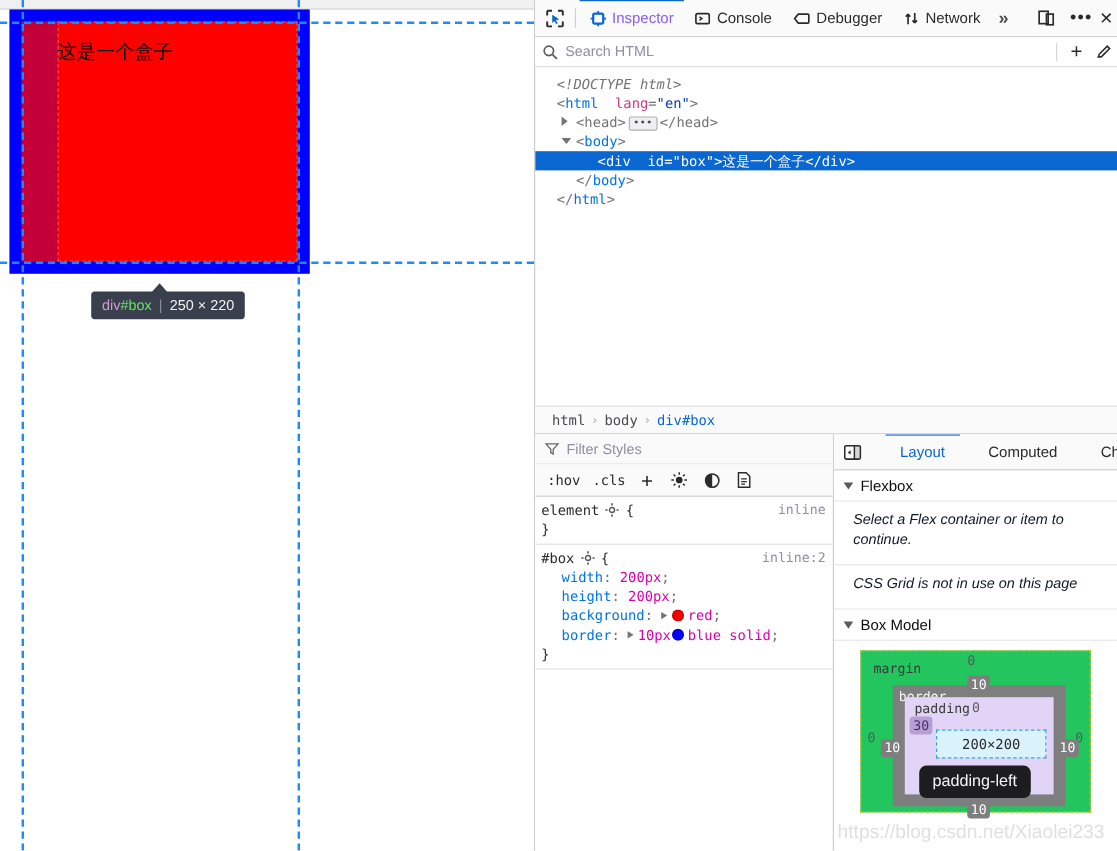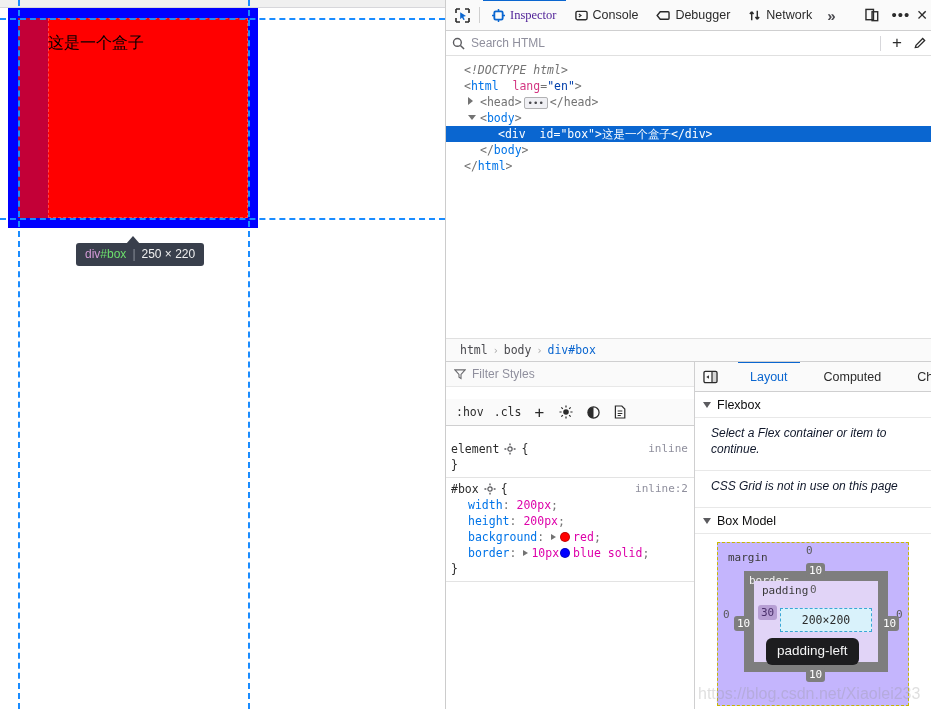--- a/index.html
+++ b/index.html
@@ -132,21 +132,21 @@
   }
   .dt-tab {
     height: 30px;
     display: flex; align-items: center; gap: 5px;
     padding: 0 9px;
     font-size: 12.5px;
     color: #2b2b2b;
     cursor: pointer;
     position: relative;
   }
-  .dt-tab.active { color: #4c1d95; font-family: Liberation Serif, serif; }
+  .dt-tab.active { color: #8b5cf6; }
   .dt-tab.active::before {
     content: ""; position: absolute; left: 0; right: 0; top: -1px;
     height: 2px; background: #0a66d0;
   }
   .dt-tab .lbl { white-space: nowrap; }
   #tb-spacer { flex: 1; }
   .tb-right {
     display: flex; align-items: center;
   }
 
@@ -241,21 +241,20 @@
   #lower {
     height: 347px; min-height: 347px;
     display: flex;
   }
   #rules-pane {
     width: 249px;
     border-right: 1px solid #cfcfd0;
     display: flex; flex-direction: column;
     background: #ffffff;
     overflow: hidden;
-    gap: 12px;
   }
   #filter-row {
     height: 25px; min-height: 25px;
     display: flex; align-items: center;
     padding-left: 8px;
     border-bottom: 1px solid #e8e8e8;
     background: #fafafa;
   }
   #filter-text { color: #8f8f9d; font-size: 12px; padding-left: 6px; }
   #rules-tools {
@@ -367,22 +366,22 @@
 
   
   #boxmodel-wrap {
     position: relative;
     flex: 1;
     overflow: hidden;
   }
   #bm-margin {
     position: absolute;
     left: 22px; top: 8px;
-    width: 192px; height: 164px;
-    background: #c4b5fd;
+    width: 192px; height: 135px;
+    background: #22c55e;
     border: 1px dashed #c7b800;
   }
   .bm-label {
     position: absolute;
     font-family: "DejaVu Sans Mono", monospace;
     font-size: 11px;
     color: #3a3a3a;
   }
   #lbl-margin { left: 10px; top: 8px; }
   #bm-border {
@@ -777,21 +776,21 @@
             <span class="bm-num" style="left:178px; top:65px;">0</span>
 
             <div id="bm-border">
               <span class="bm-label" id="lbl-border">border</span>
 
               <div id="bm-padding">
                 <span class="bm-label" id="lbl-padding">padding</span>
 
                 <span class="bm-pad-num" style="left:56px; top:2px;">0</span>
                 <span class="bm-pad-num" style="left:56px; top:62px;">0</span>
-                <span class="bm-chip pad" style="left:4px; top:24px;">30</span>
+                <span class="bm-chip pad" style="left:4px; top:16px;">30</span>
                 <span class="bm-pad-num" style="left:110px; top:26px;">0</span>
 
                 <div id="bm-content">
                   <span>200×200</span>
                 </div>
               </div>
 
               <span class="bm-chip" style="left:62px; top:-8px;">10</span>
               <span class="bm-chip" style="left:-10px; top:45px;">10</span>
               <span class="bm-chip" style="left:136px; top:45px;">10</span>

